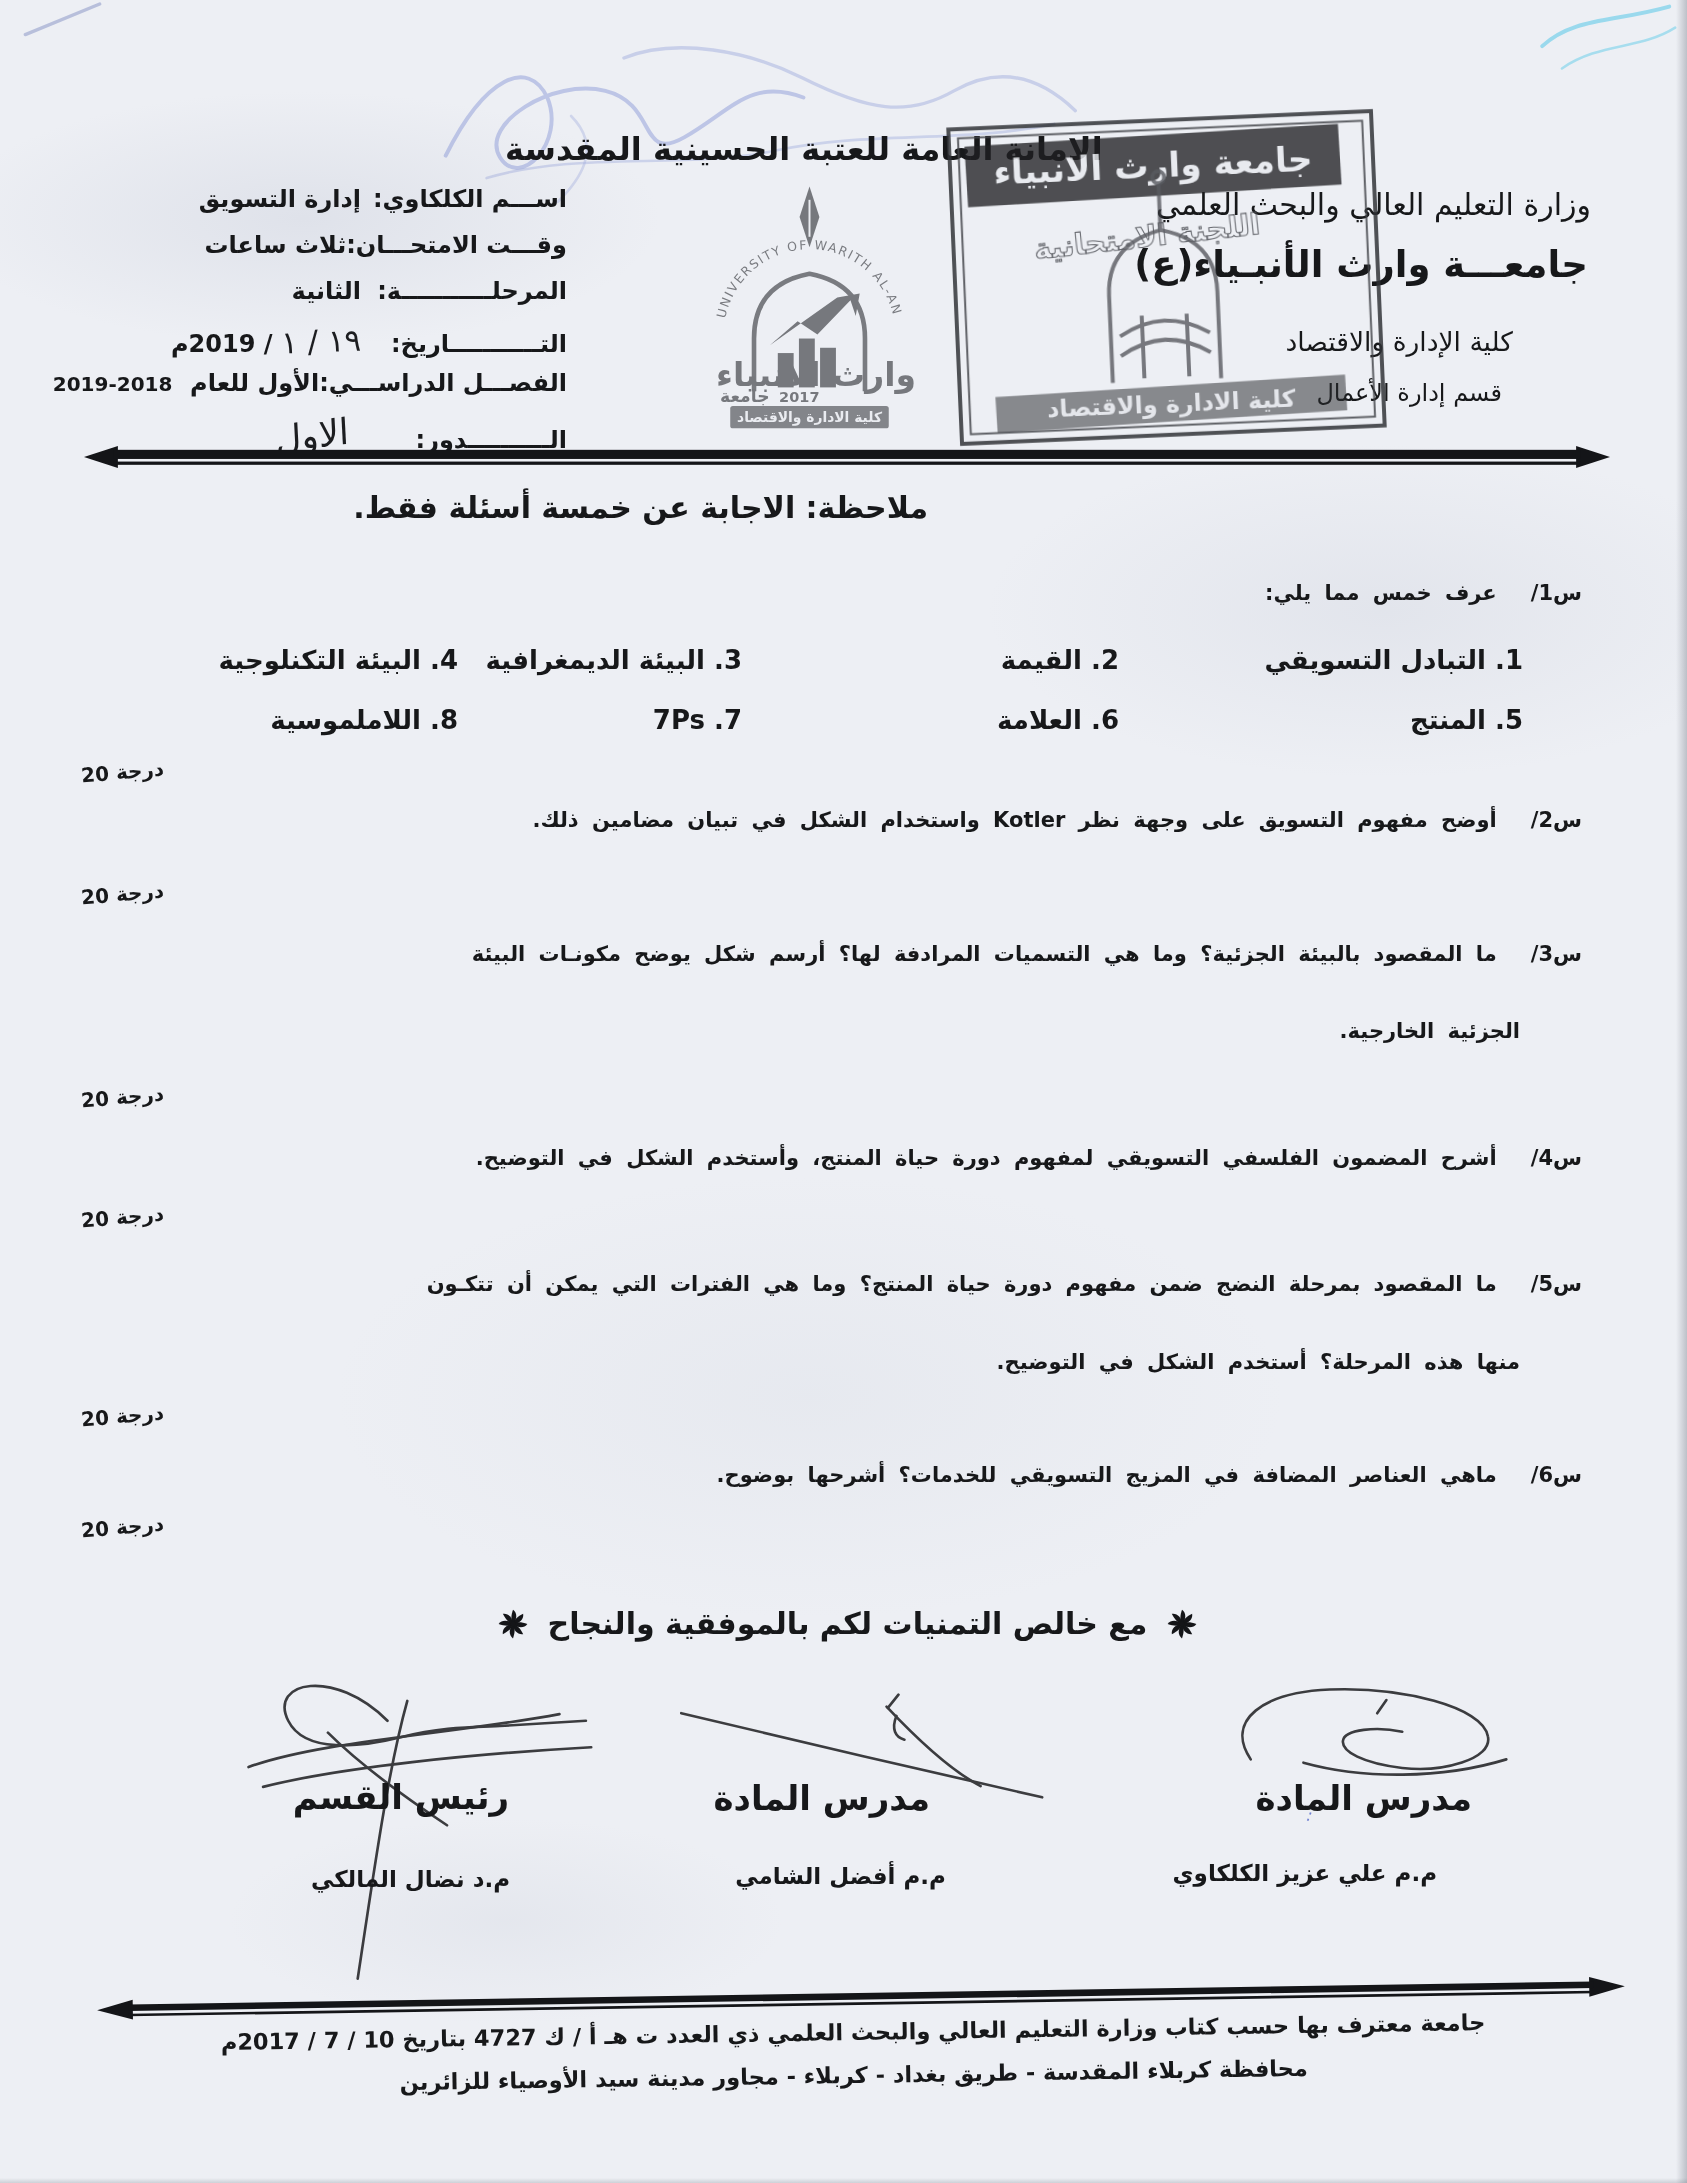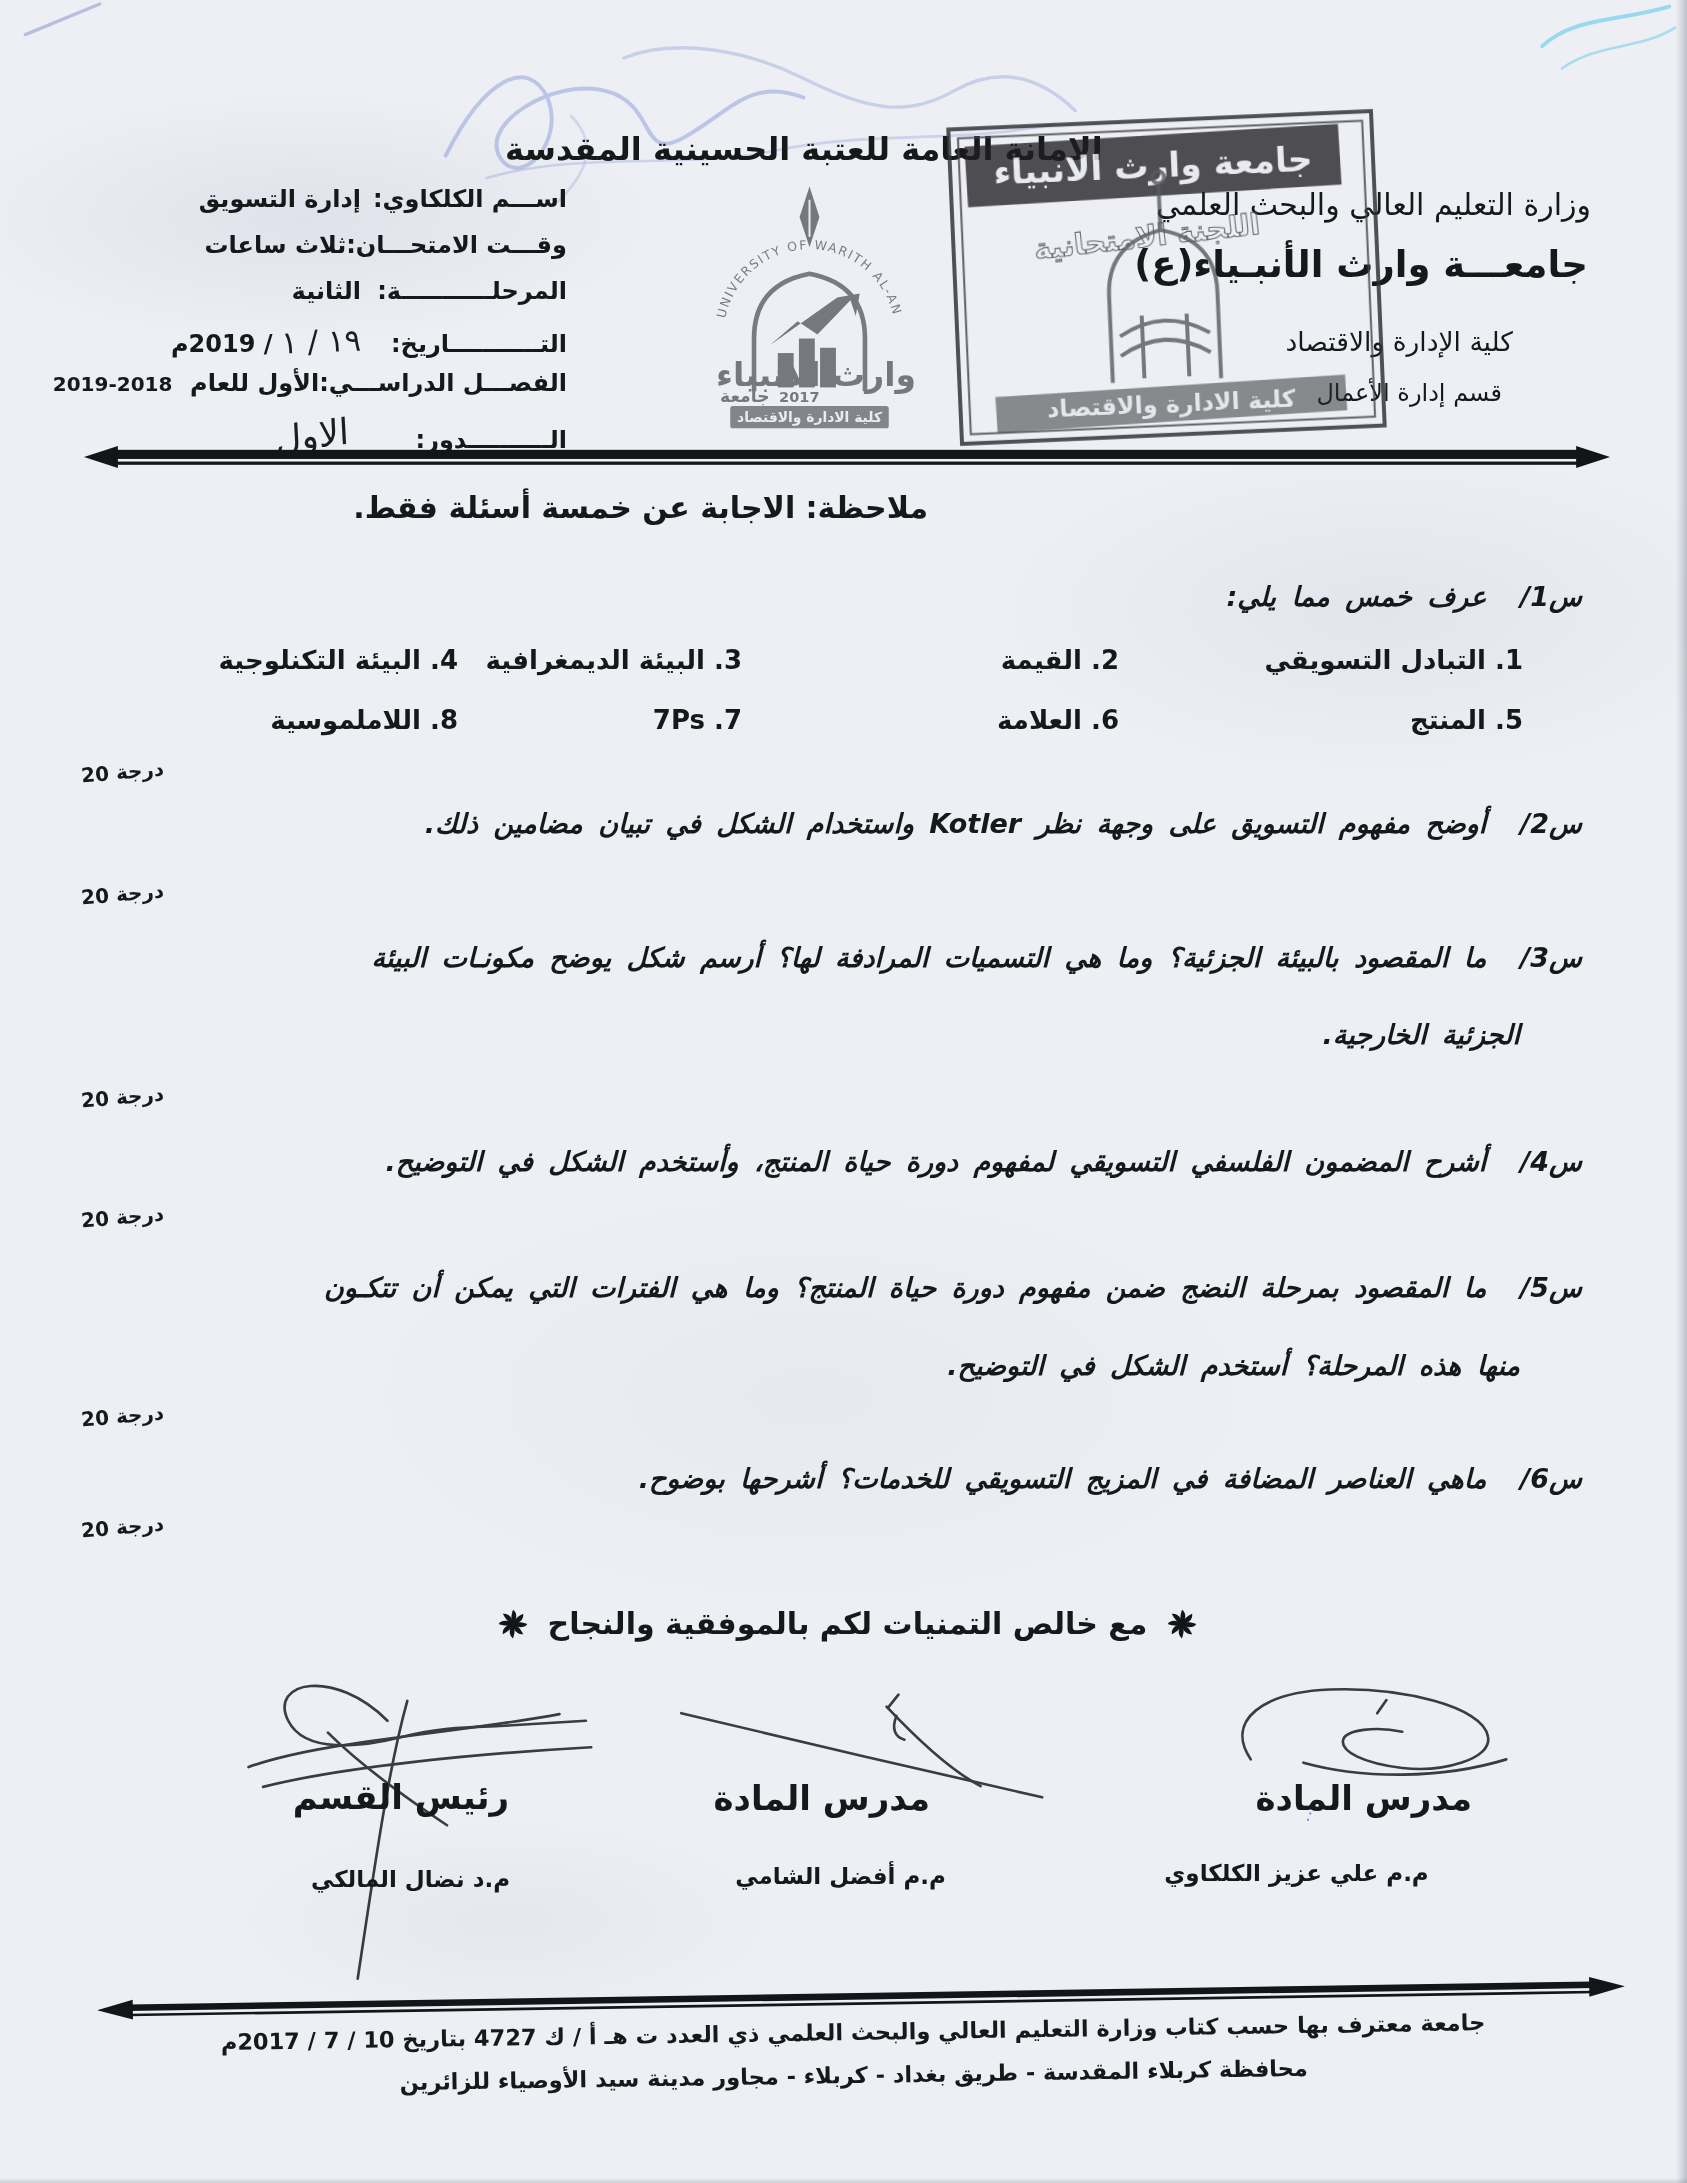--- a/index.html
+++ b/index.html
@@ -38,21 +38,21 @@
   .exam-info .row{display:flex;align-items:baseline;height:46px;}
   .exam-info .lbl{flex:0 0 206px;font-weight:bold;font-size:24px;white-space:nowrap;}
   .exam-info .val{font-weight:bold;font-size:24px;white-space:nowrap;}
   .hand{font-weight:400;font-size:31px;display:inline-block;transform:rotate(-2deg);
         font-family:"DejaVu Sans",sans-serif;color:#1c1d20;}
   .hand-round{font-size:36px;transform:rotate(-7deg) skewX(-4deg);letter-spacing:2px;margin-right:12px;}
   .years{font-size:20px;font-weight:bold;margin-right:9.3px;}
 
   
   .note{left:491px;top:490px;width:437px;text-align:center;font-size:30px;font-weight:bold;white-space:nowrap;}
-  .qline{direction:rtl;font-weight:bold;font-size:27px;white-space:nowrap;word-spacing:6px;font-style:italic;}
+  .qline{direction:rtl;font-weight:bold;font-size:21px;white-space:nowrap;word-spacing:6px;}
   .qnum{margin-left:34px;}
   .q1-items{left:165px;top:645px;width:1358px;display:grid;grid-template-columns:404px 377px 284px 292px;
             direction:rtl;row-gap:30px;font-size:26px;font-weight:bold;}
   .q1-items div{text-align:right;white-space:nowrap;}
   .marks{direction:ltr;font-size:20px;font-weight:bold;transform:rotate(-5deg);white-space:nowrap;}
 
   
   .closing{left:457px;top:1606px;width:781px;display:flex;align-items:center;justify-content:center;gap:20px;}
   .closing .txt{font-size:30px;font-weight:bold;white-space:nowrap;direction:rtl;}
 
@@ -289,21 +289,21 @@
     <path d="M330,42 C302,142 282,282 255,462"></path>
     <path d="M210,90 C260,140 330,190 390,230"></path>
   </g>
 </svg>
 <div class="blue-dot abs">:</div>
 
 <div class="sig-title" style="left:1293px;top:1778px;width:179px;direction:rtl;">مدرس المادة</div>
 <div class="sig-title" style="left:751px;top:1778px;width:179px;direction:rtl;">مدرس المادة</div>
 <div class="sig-title" style="left:324px;top:1777px;width:185px;direction:rtl;">رئيس القسم</div>
 
-<div class="sig-name" style="left:1131px;top:1860px;width:331px;direction:rtl;">م.م علي عزيز الكلكاوي</div>
+<div class="sig-name" style="left:1106px;top:1860px;width:331px;direction:rtl;text-align:right;">م.م علي عزيز الكلكاوي</div>
 <div class="sig-name" style="left:695px;top:1863px;width:291px;direction:rtl;">م.م أفضل الشامي</div>
 <div class="sig-name" style="left:278px;top:1866px;width:265px;direction:rtl;">م.د نضال المالكي</div>
 
 <svg class="abs" style="left:97px;top:1985px;transform:rotate(-0.9deg);" width="1528" height="26.5" viewBox="0 0 2310 40">
   <polygon points="0,20 54,5 54,35" fill="#141518"></polygon>
   <polygon points="2310,20 2256,5 2256,35" fill="#141518"></polygon>
   <rect x="48" y="12" width="2214" height="10" fill="#141518"></rect>
   <rect x="48" y="26" width="2214" height="4" fill="#141518"></rect>
 </svg>
 

